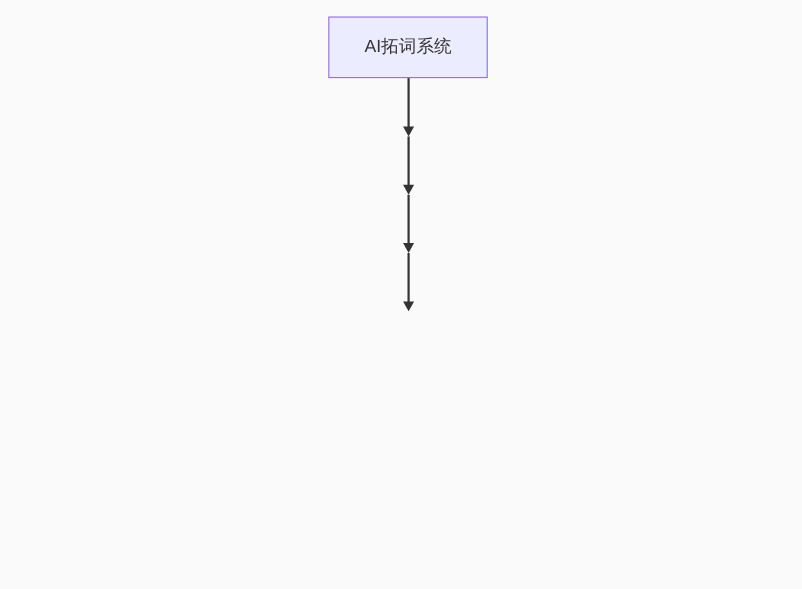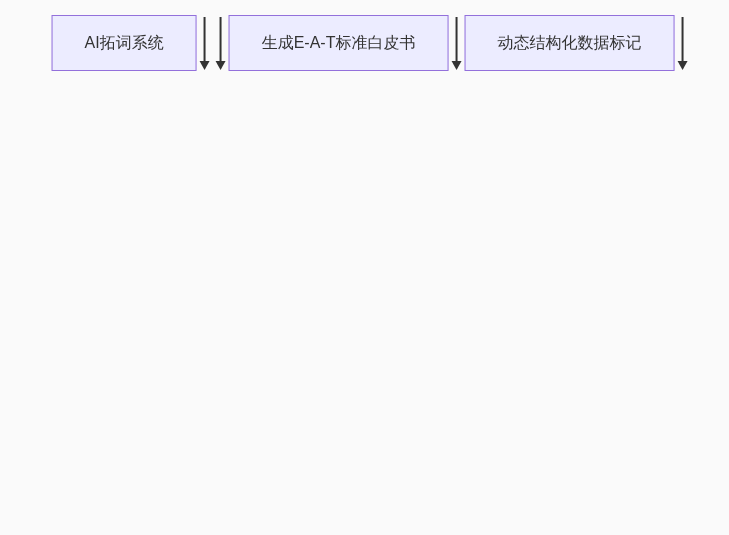--- a/index.html
+++ b/index.html
@@ -13,21 +13,21 @@
     overflow: hidden;
     background: var(--background, #fafafa);
     font-family: "Liberation Sans", "DejaVu Sans", sans-serif;
   }
   .flow {
     position: absolute;
     left: 371px;
     top: 15px;
     transform: translateX(-50%);
     display: flex;
-    flex-direction: row;
+    flex-direction: column;
     align-items: center;
   }
   .node {
     box-sizing: border-box;
     height: 56px;
     padding: 0 32px;
     display: flex;
     align-items: center;
     justify-content: center;
     background: var(--node-fill, #ececff);
@@ -76,28 +76,26 @@
     <span class="arrow-line"></span>
     <span class="arrow-head"></span>
   </div>
 
 
   <div class="arrow">
     <span class="arrow-line"></span>
     <span class="arrow-head"></span>
   </div>
 
-  <div class="node">生成E-A-T标准白皮书</div>
 
   <div class="arrow">
     <span class="arrow-line"></span>
     <span class="arrow-head"></span>
   </div>
 
-  <div class="node">动态结构化数据标记</div>
 
   <div class="arrow">
     <span class="arrow-line"></span>
     <span class="arrow-head"></span>
   </div>
 
 
 </div>
 
 </body></html>

